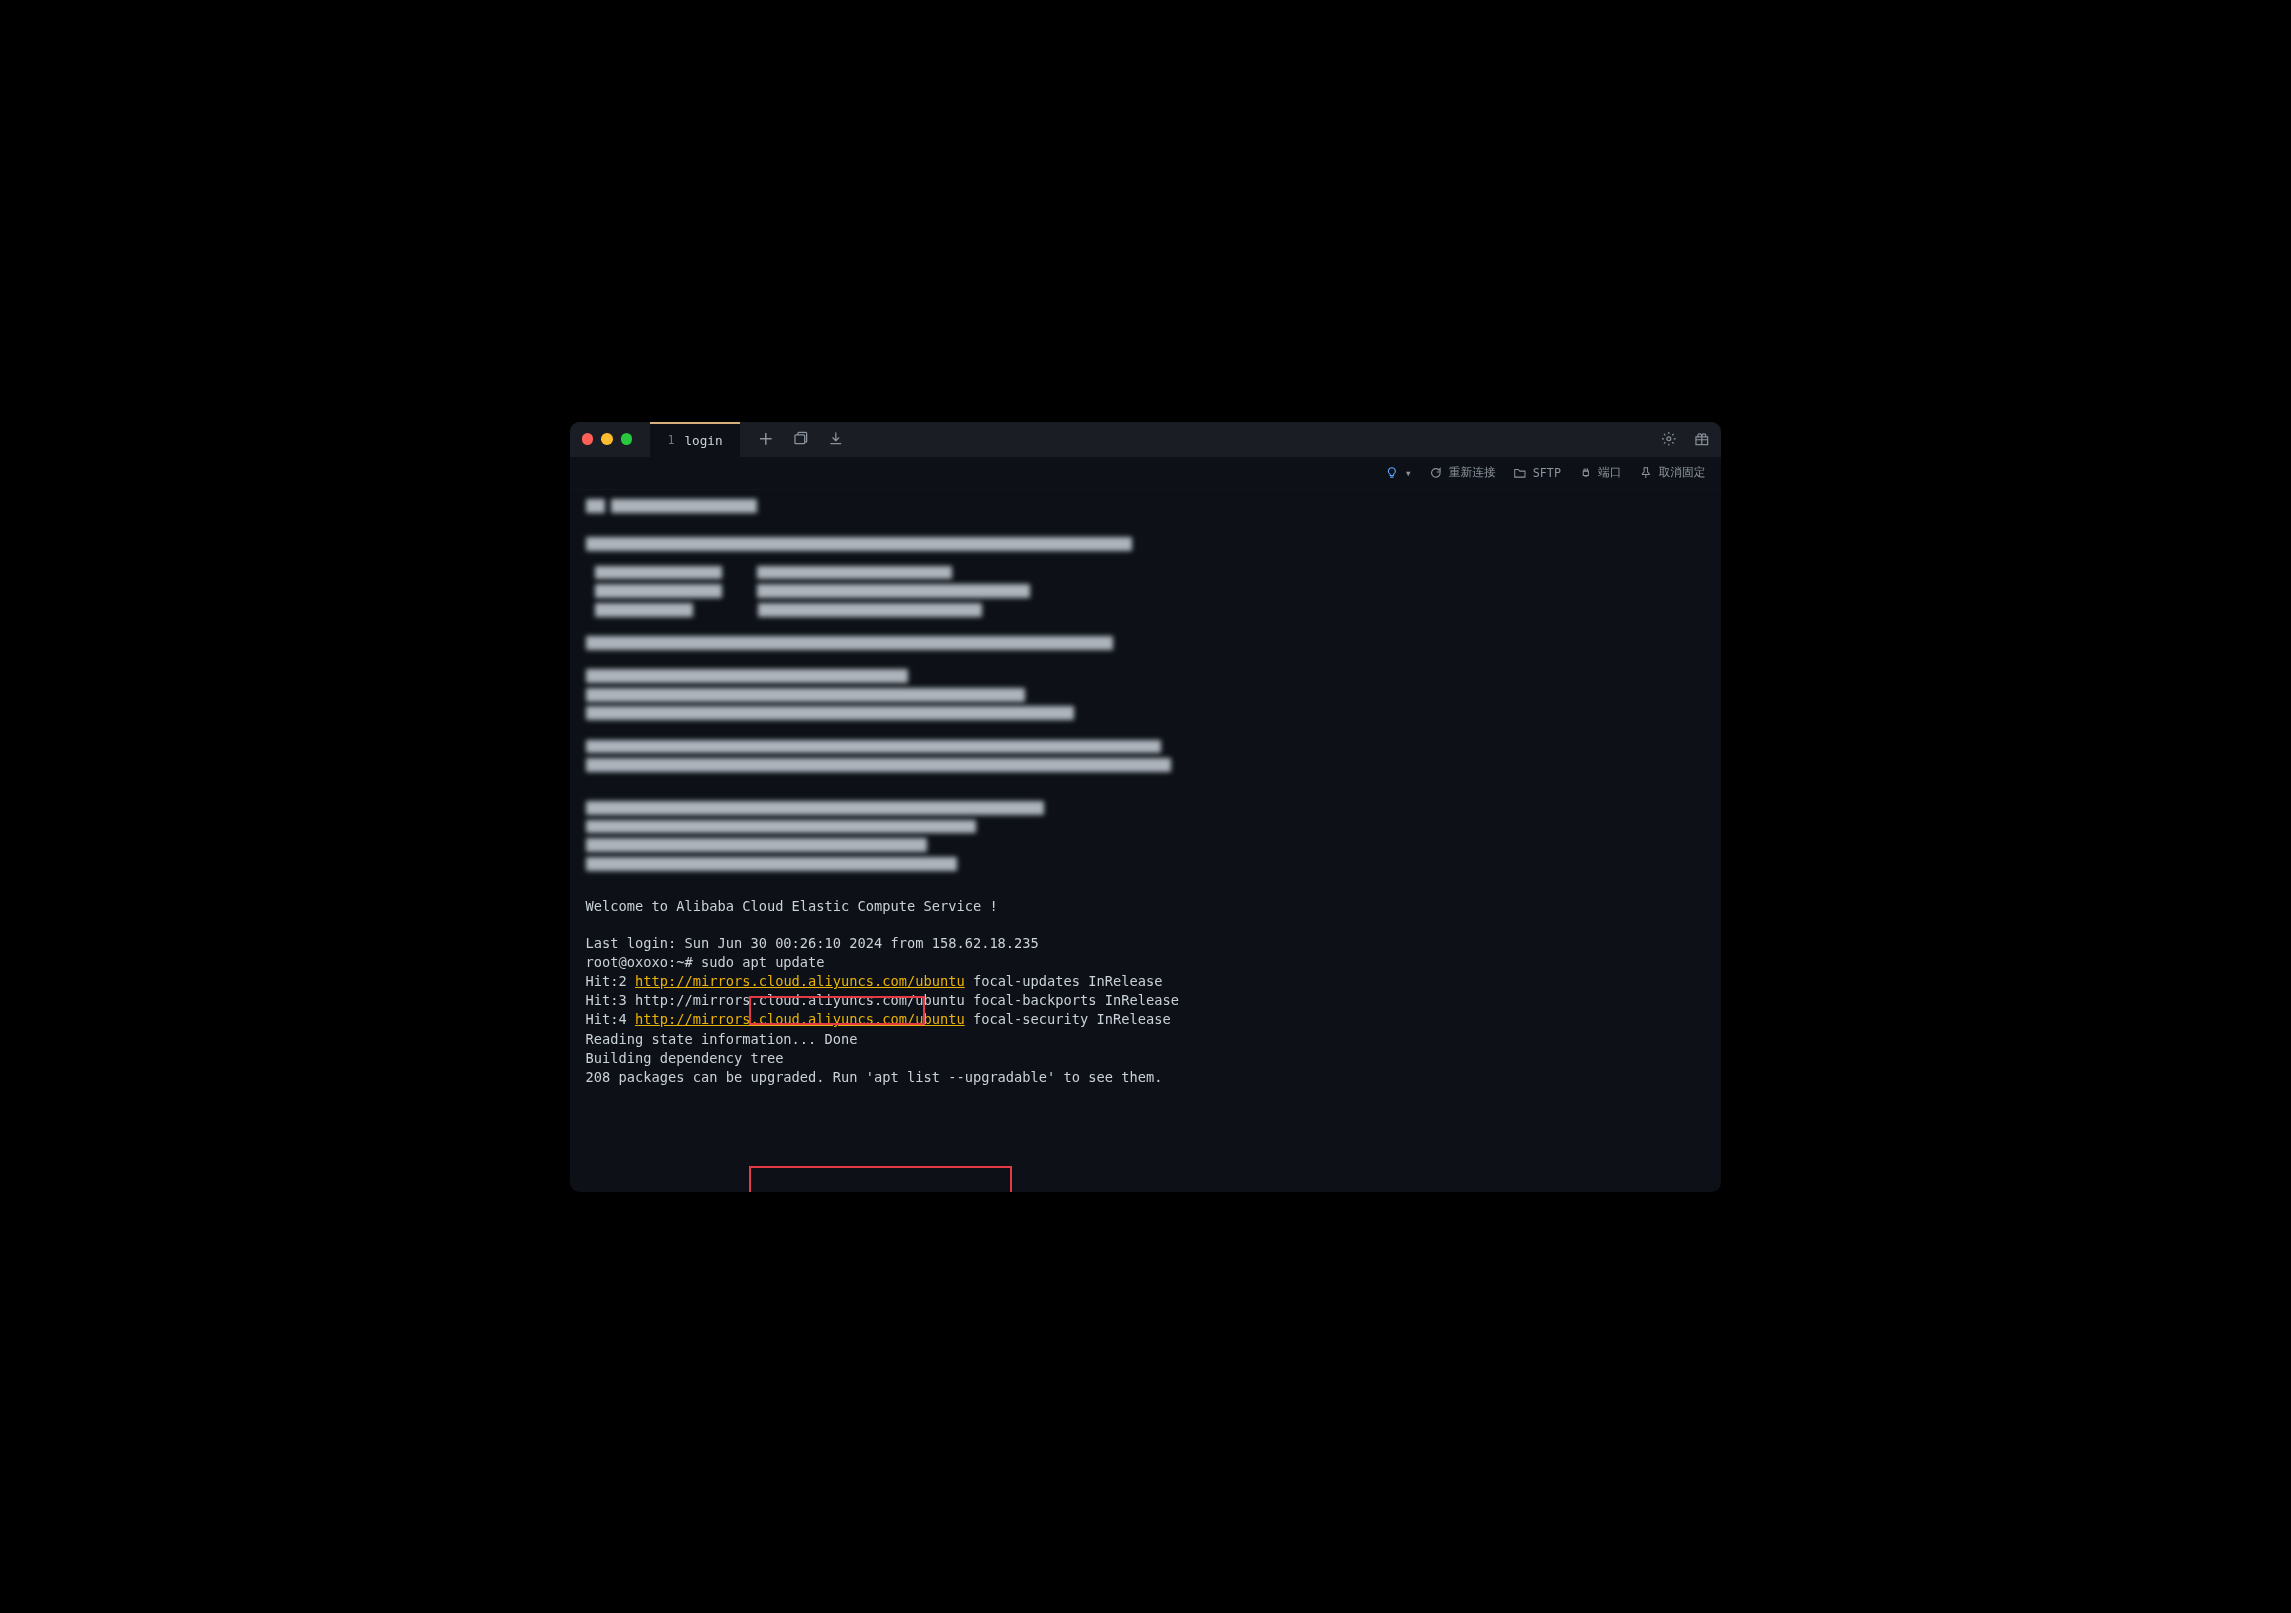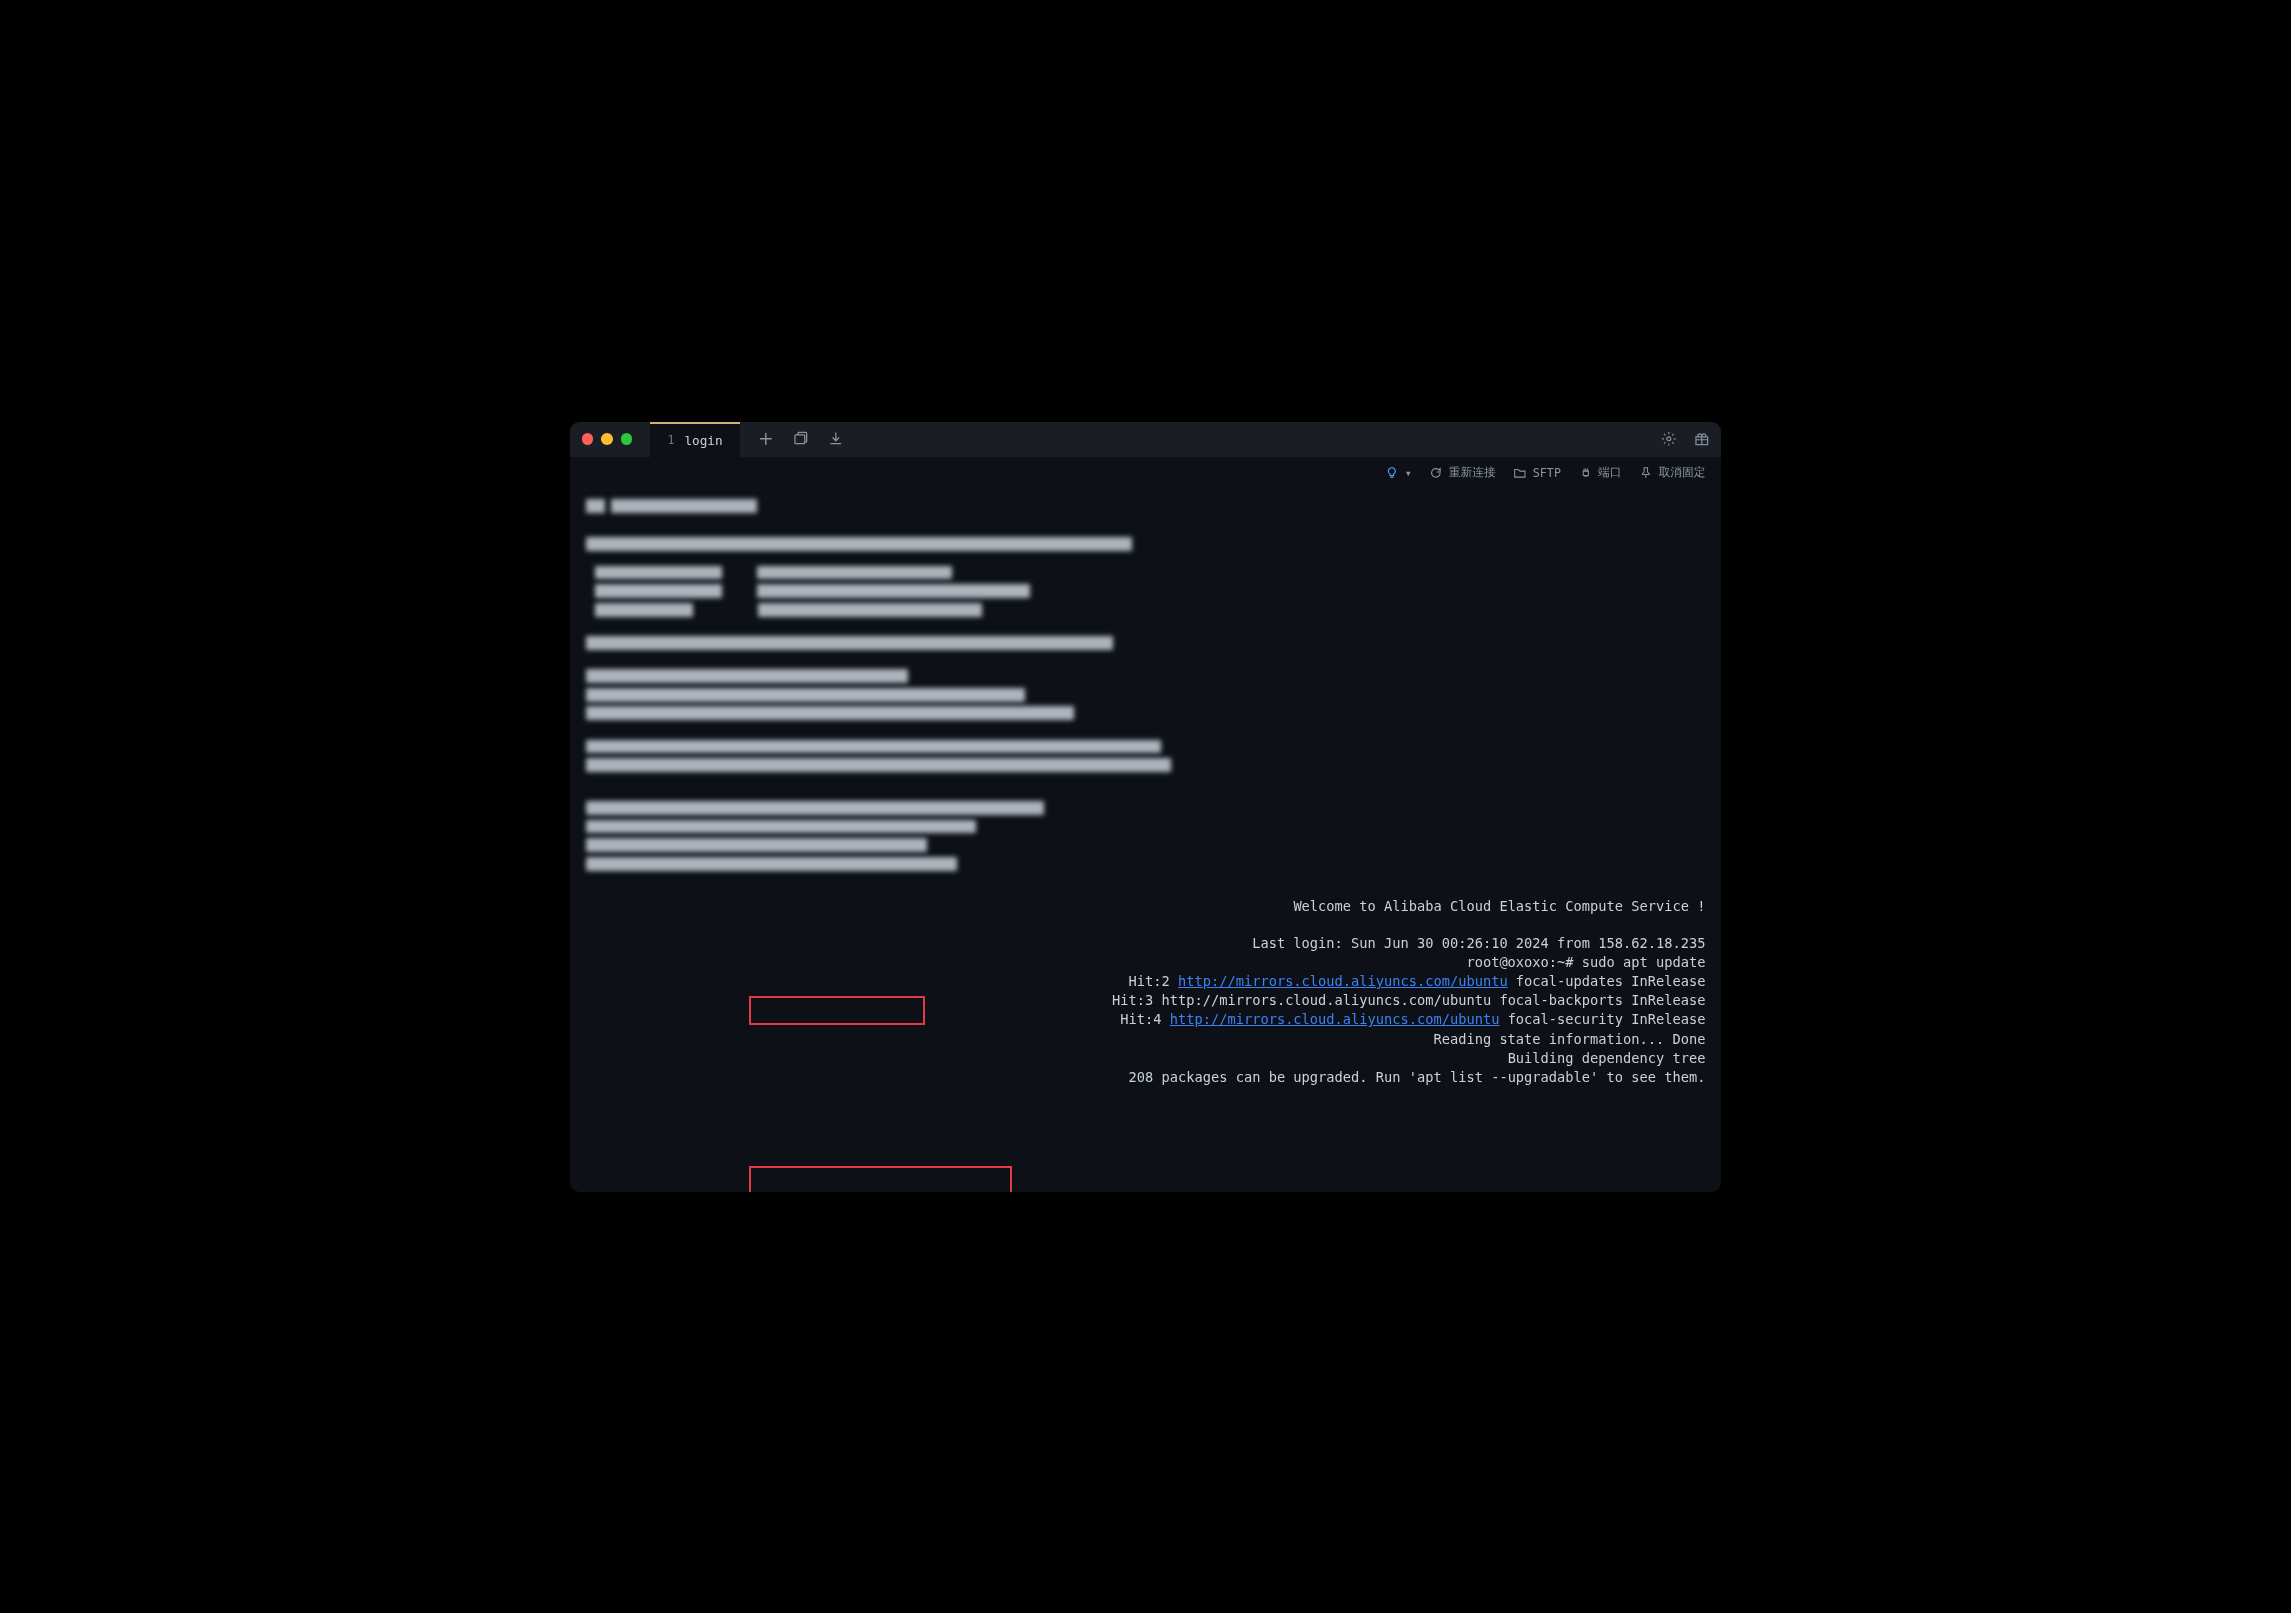--- a/index.html
+++ b/index.html
@@ -102,41 +102,41 @@
   }
   .blur-chunk {
     height: 13.7px;
     background: #c9d1d9;
     filter: blur(2.9px);
     opacity: 0.85;
     margin-right: 5.9px;
     border-radius: 1px;
   }
   .blur-row { display: flex; flex-wrap: wrap; margin-bottom: 4.9px; }
-  .term-line { white-space: pre; text-align: right; }
+  .term-line { white-space: pre; }
   .red-box-1 {
     position: absolute;
     border: 2.9px solid #e63946;
     left: 179px;
     top: 506px;
     width: 176px;
     height: 29px;
     pointer-events: none;
   }
   .red-box-2 {
     position: absolute;
     border: 2.9px solid #e63946;
     left: 179px;
     top: 676px;
     width: 263px;
     height: 29px;
     pointer-events: none;
   }
   .terminal-wrap { position: relative; }
-  a.link { color: #3b82f6; text-decoration: underline; }
+  a.link { color: #eab308; text-decoration: underline; }
 </style>
 </head>
 <body>
 
 <div class="window">
   <div class="titlebar">
     <div class="traffic-lights">
       <div class="light red"></div>
       <div class="light yellow"></div>
       <div class="light green"></div>

